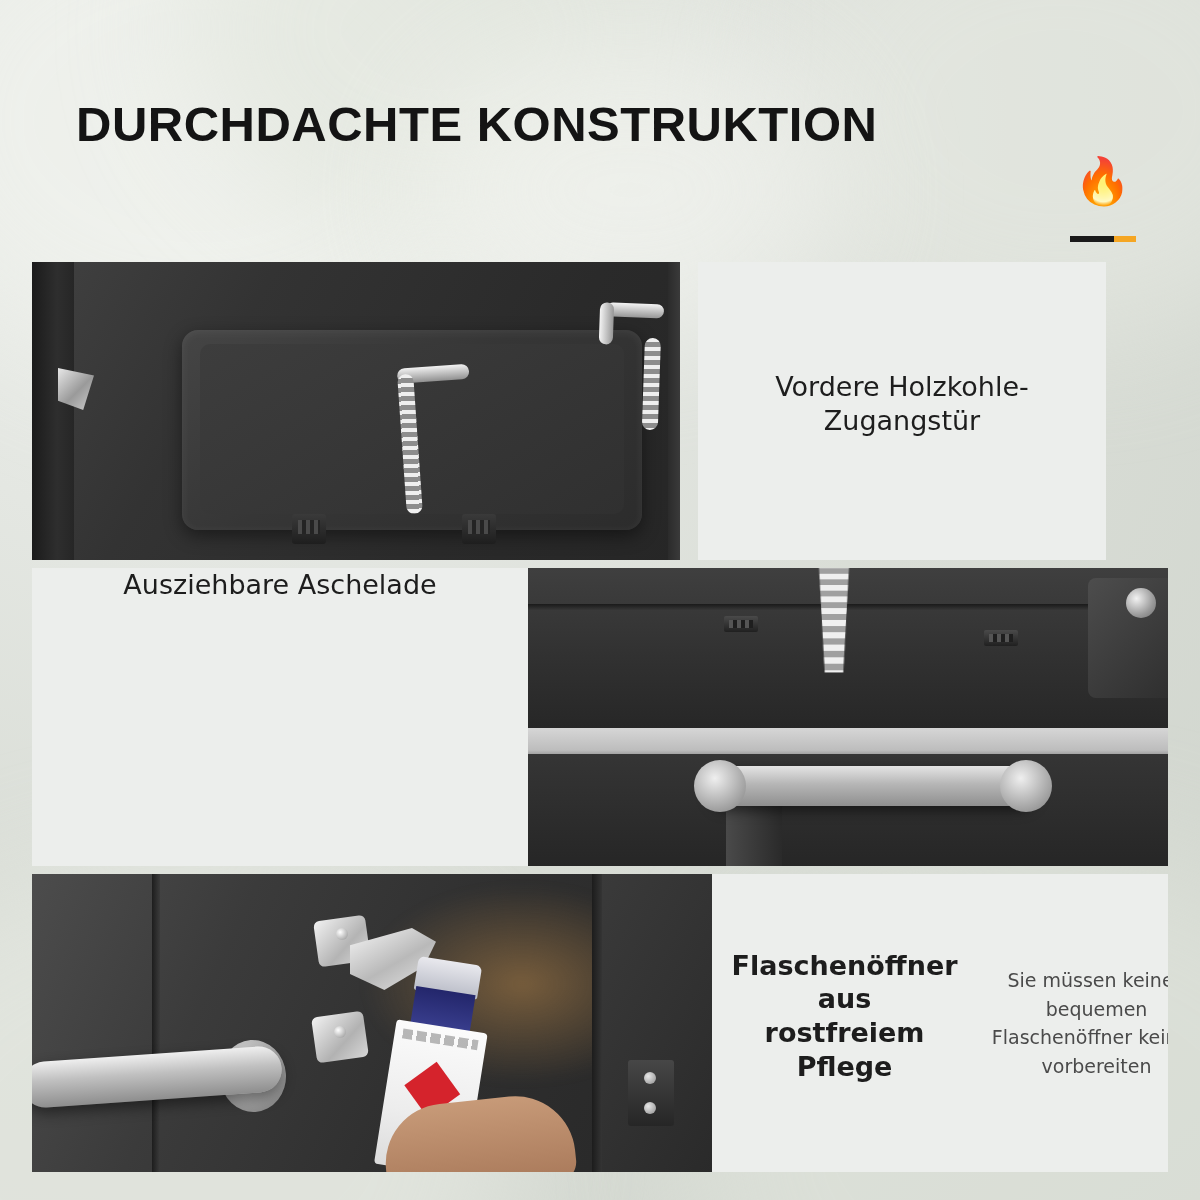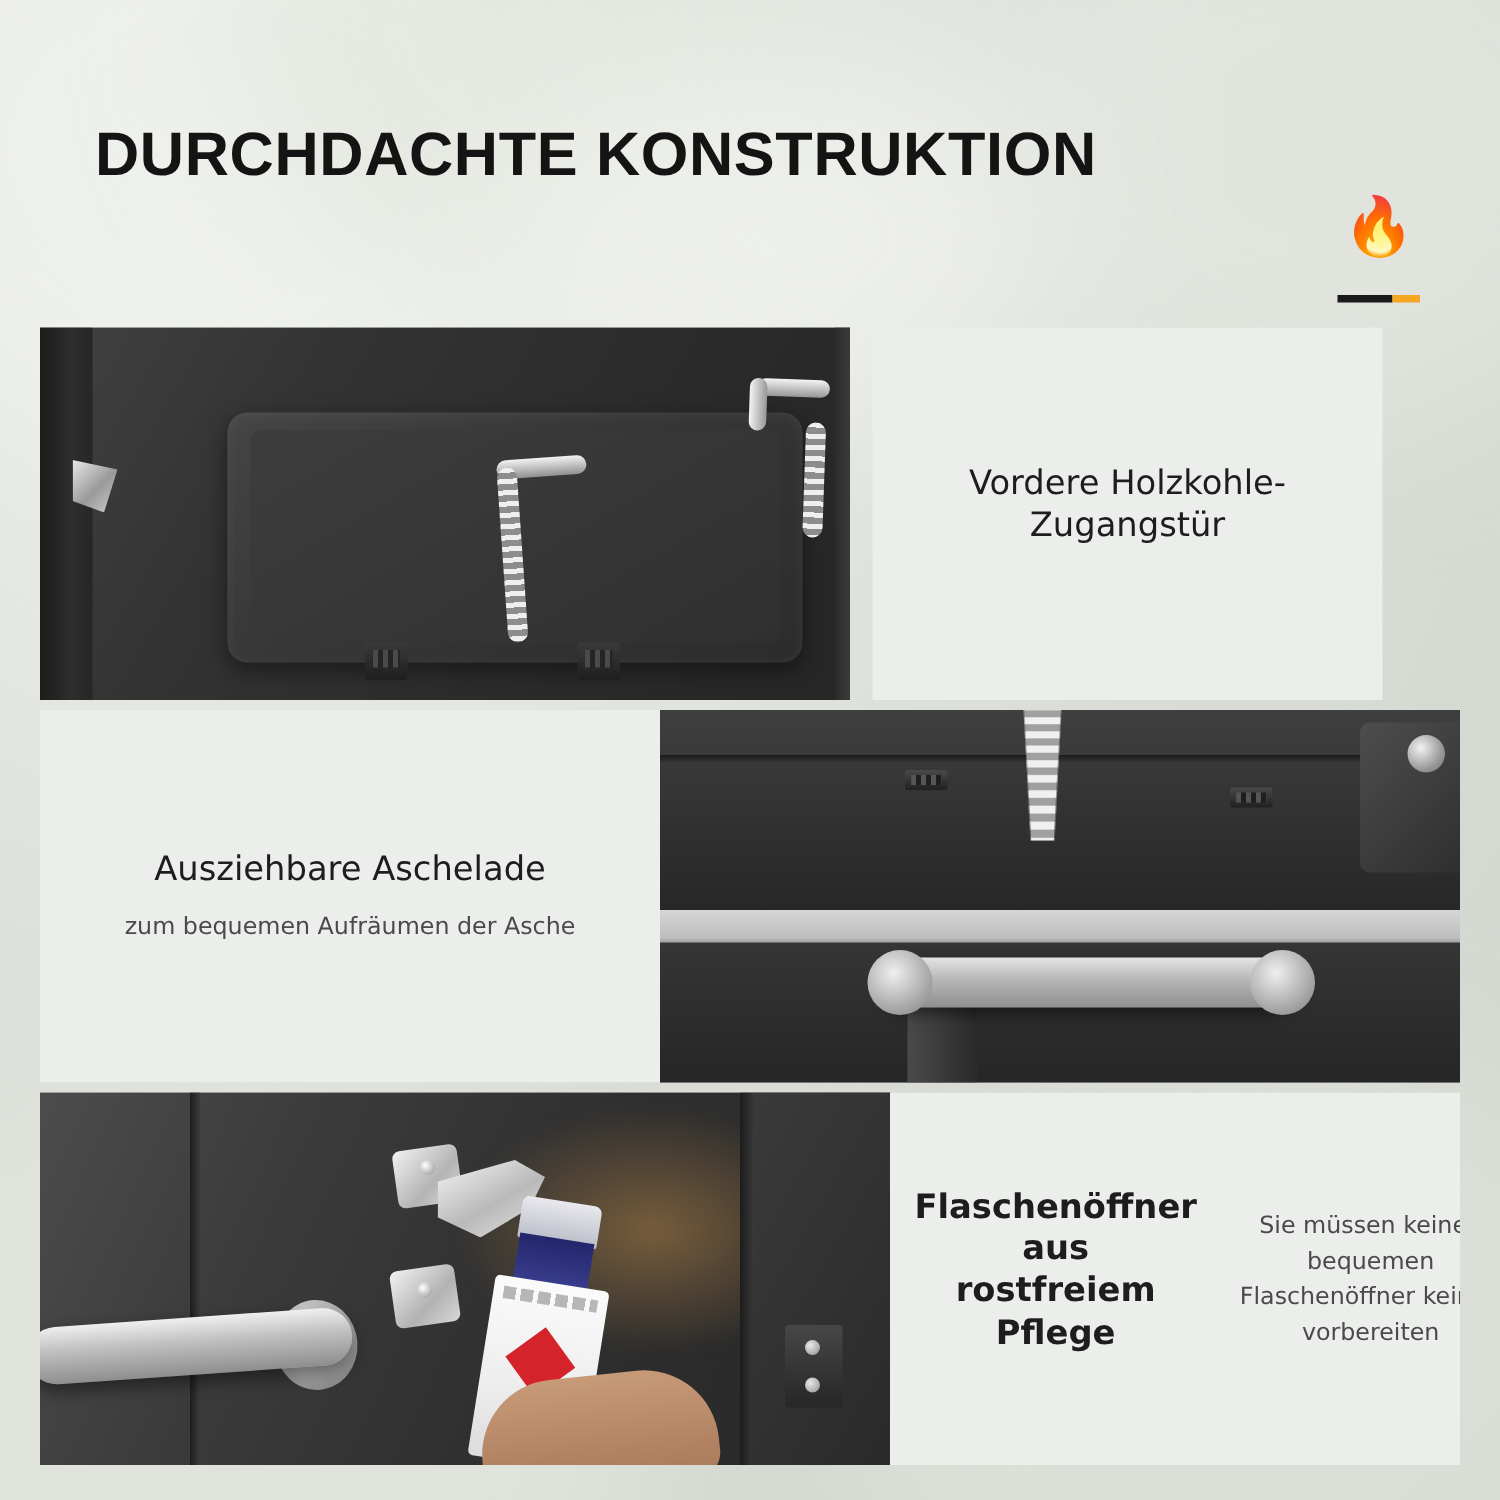--- a/index.html
+++ b/index.html
@@ -99,21 +99,21 @@
     padding: 0 10px;
     box-sizing: border-box;
     margin-left: 18px;
   }
 
   
   .row2 { left: 32px; top: 568px; width: 1136px; height: 298px; }
   .row2 .caption {
     position: absolute; left: 0; top: 0; width: 496px; height: 298px;
     background: #eceeec;
-    display: flex; flex-direction: column; align-items: center; justify-content: center;
+    display: flex; flex-direction: column; align-items: center; justify-content: space-between;
     text-align: center;
     padding: 0 10px;
     box-sizing: border-box;
   }
   .row2 .photo {
     position: absolute; left: 496px; top: 0; width: 640px; height: 298px;
     background: linear-gradient(170deg, #3a3a3a 0%, #2d2d2d 45%, #242424 100%);
   }
 
   
@@ -440,23 +440,20 @@
       <div class="p1-rightpanel"></div>
     </div>
     <div class="caption">
       <div class="cap-title">Vordere Holzkohle-Zugangstür</div>
     </div>
   </div>
 
   <div class="panel row2">
     <div class="caption">
       <div class="cap-title">Ausziehbare Aschelade</div>
-      <div class="cap-sub">
-        <div>zum bequemen Aufräumen der Asche</div>
-      </div>
     </div>
     <div class="photo">
       <div class="p2-lid"></div>
       <div class="p2-lidgap"></div>
       <div class="p2-clip c1"></div>
       <div class="p2-clip c2"></div>
       <div class="p2-righttrim"></div>
       <div class="p2-bolt"></div>
       <div class="p2-screw-handle"></div>
       <div class="p2-body"></div>

